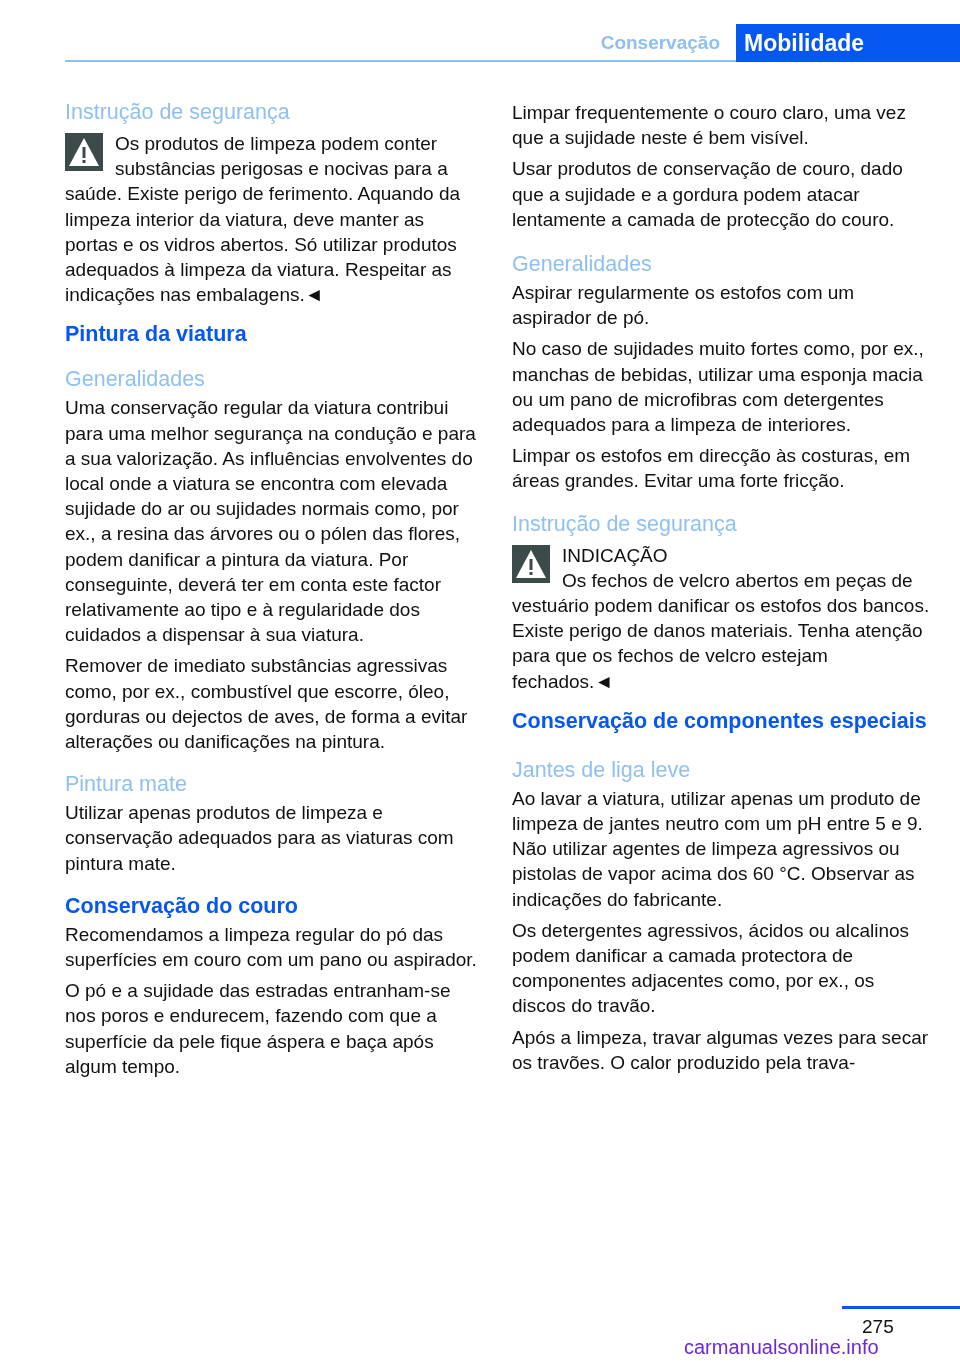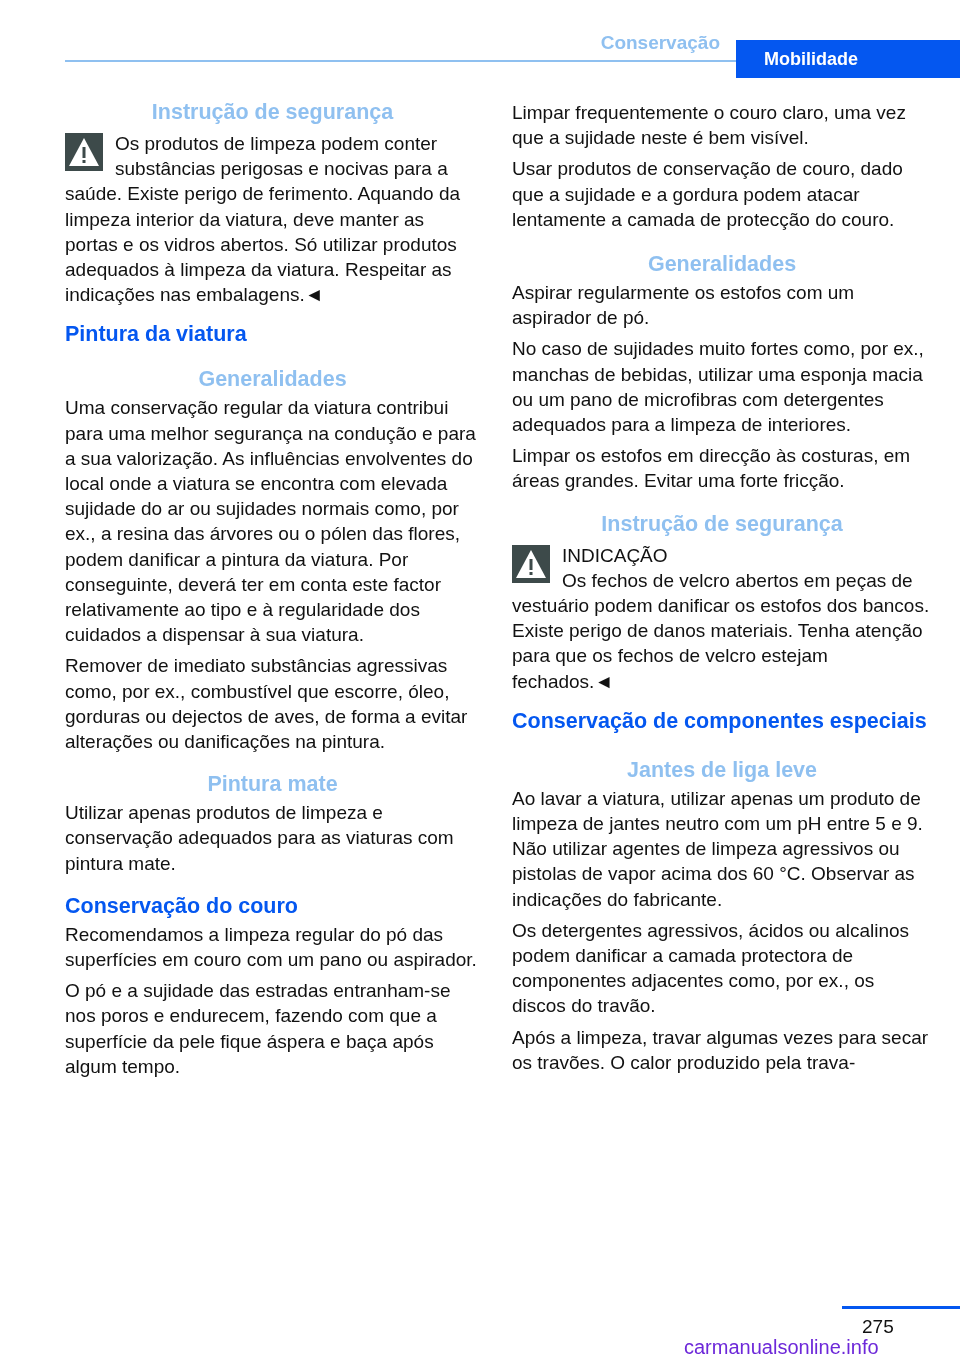--- a/index.html
+++ b/index.html
@@ -12,37 +12,36 @@
       position: absolute; left: 65px; top: 24px; width: 895px; height: 38px;
     }
     .header-rule {
       position: absolute; left: 0; right: 0; bottom: 0; height: 2px; background: #8fc0f0;
     }
     .tab-conservacao {
       position: absolute; right: 224px; top: 0; height: 38px; line-height: 38px;
       font-size: 19px; font-weight: bold; color: #8fc0f0; padding: 0 16px 0 0;
     }
     .tab-mobilidade {
-      position: absolute; right: 0; top: 16px; width: 224px; height: 38px; line-height: 38px;
-      background: #0457f0; color: #ffffff; font-size: 18px; font-weight: bold;
-      padding-left: 28px; box-sizing: border-box;
+      position: absolute; right: 0; top: 0; width: 224px; height: 38px; line-height: 38px;
+      background: #0457f0; color: #ffffff; font-size: 23px; font-weight: bold;
+      padding-left: 8px; box-sizing: border-box;
     }
     .col {
       position: absolute; top: 100px; font-size: 19px; line-height: 25.2px;
     }
     .col-left { left: 65px; width: 415px; }
     .col-right { left: 512px; width: 420px; }
     .h1 {
       color: #0457f0; font-weight: bold; font-size: 21.5px; line-height: 25px;
       margin: 0 0 20px 0;
     }
     .h2 {
-      color: #8fc0f0; font-weight: bold; font-size: 21.5px; line-height: 25px;
+      color: #8fc0f0; font-weight: normal; font-size: 21.5px; line-height: 25px;
       margin: 0 0 3px 0;
-      text-align: center;
     }
     .p { margin: 0 0 6px 0; }
     .gap { height: 15px; }
     .warn { position: relative; margin: 6px 0 0 0; }
     .warn-icon {
       float: left; width: 38px; height: 38px; margin: 2px 12px 4px 0;
       background: #3d4a4a; position: relative;
     }
     .warn-icon svg { position: absolute; left: 2px; top: 2px; }
     .warn-title { display: block; }

